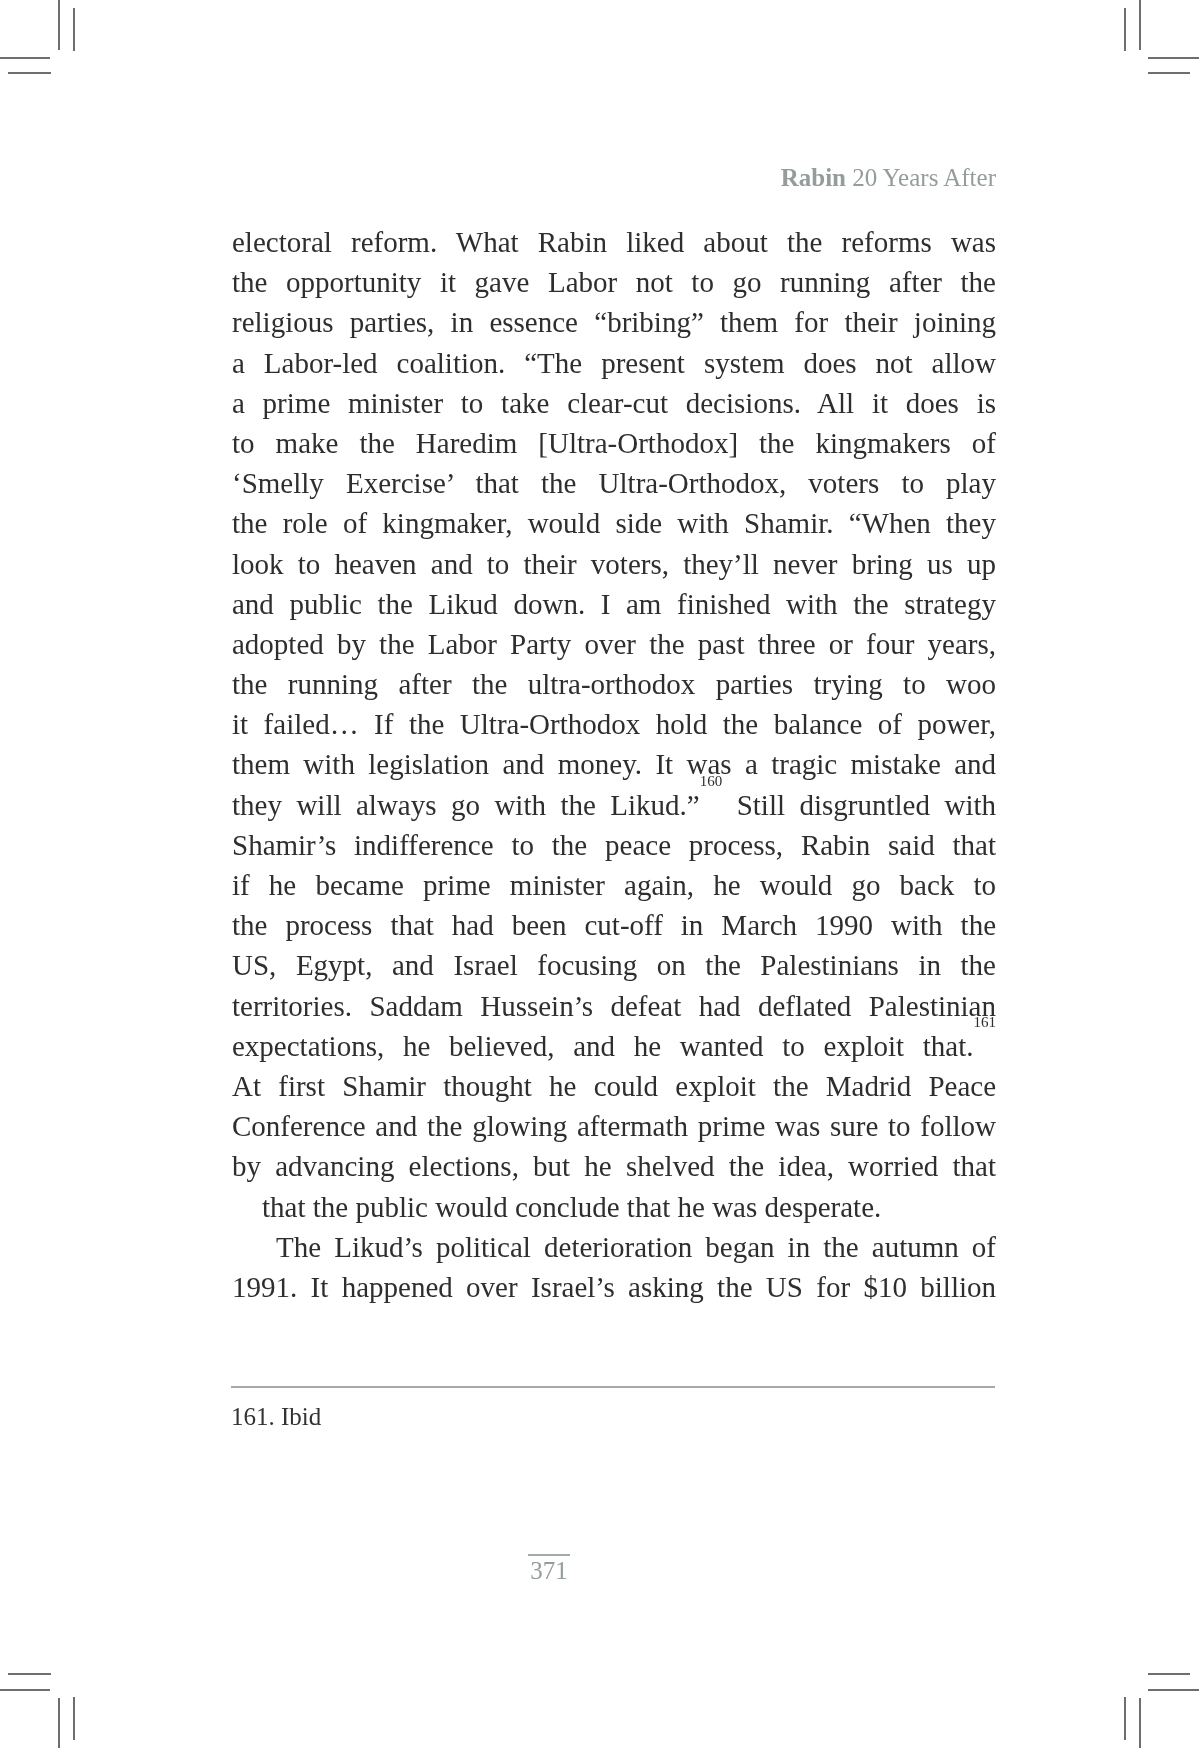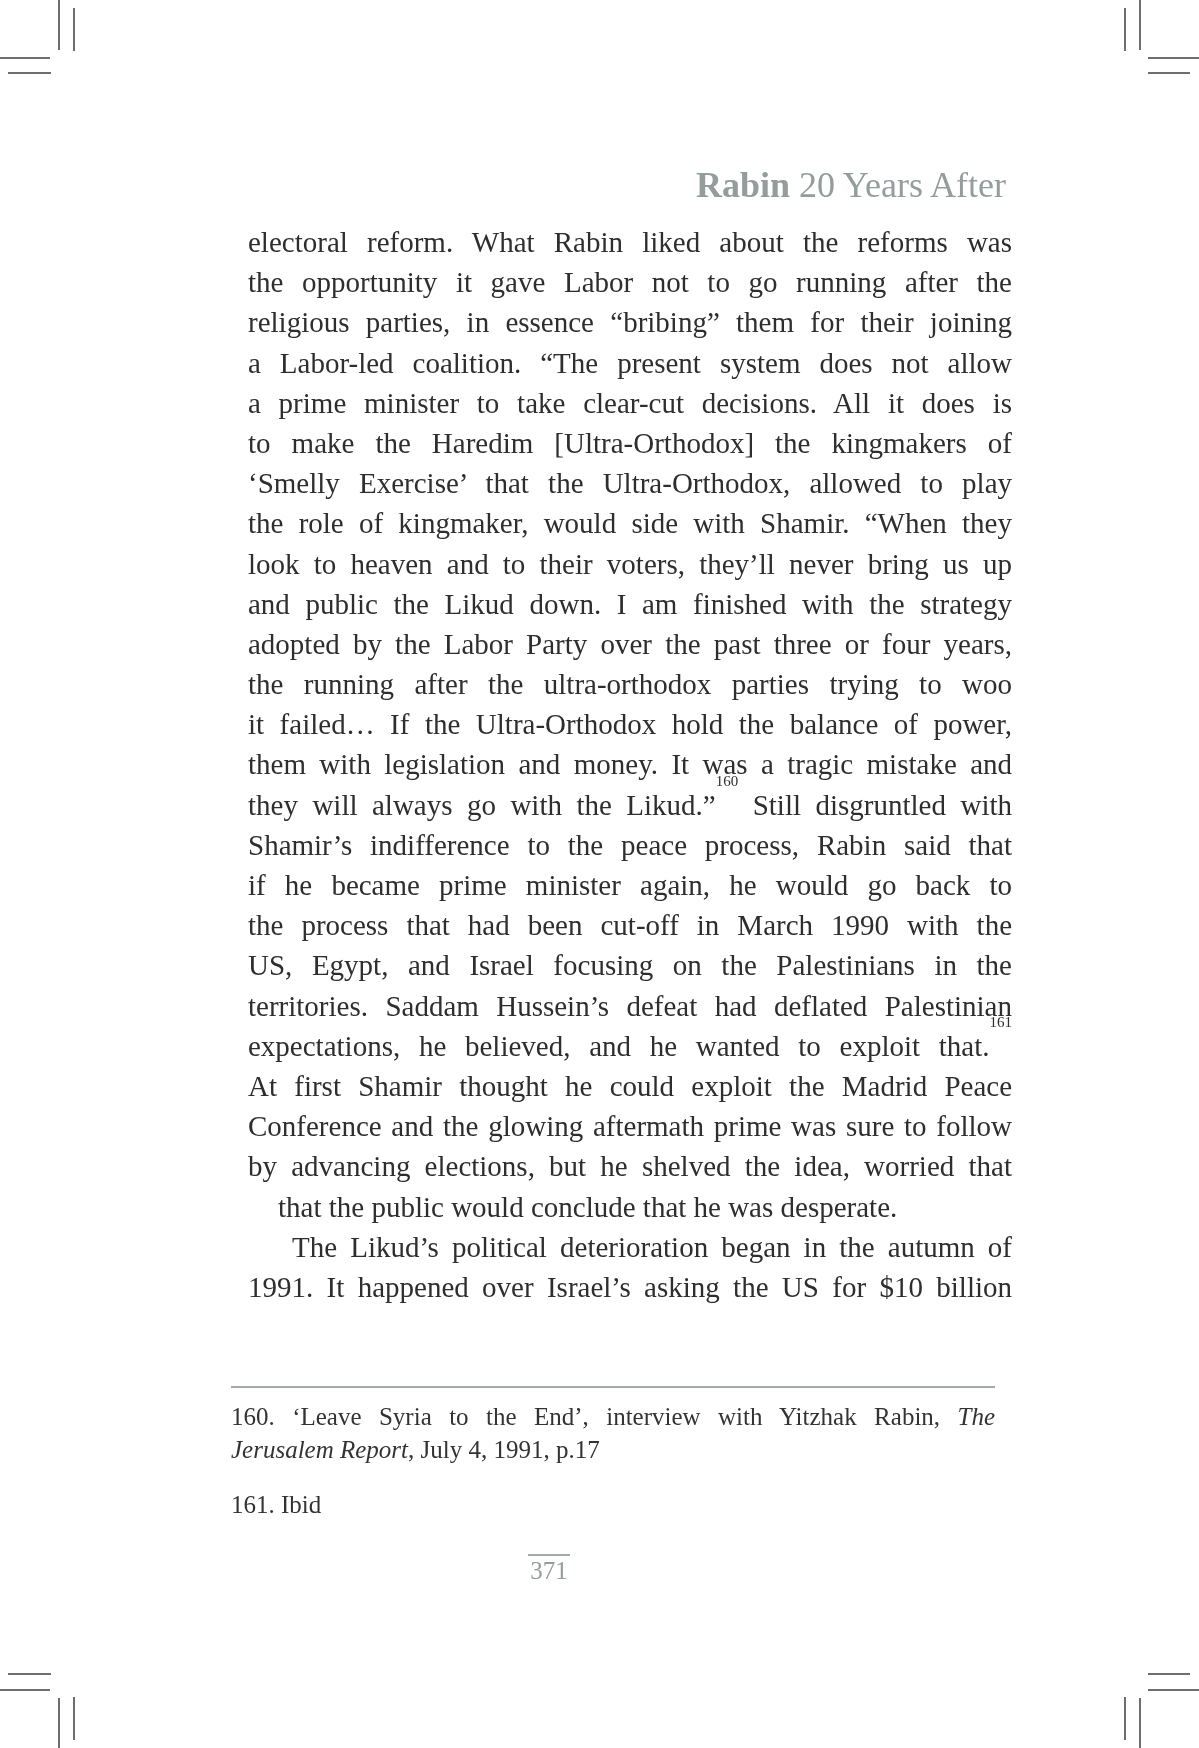--- a/index.html
+++ b/index.html
@@ -1,20 +1,20 @@
 <!DOCTYPE html>
 <html><head>
 <meta charset="utf-8">
 <style>
   html, body { margin:0; padding:0; }
   body { width:1199px; height:1748px; background:#ffffff; position:relative; overflow:hidden; }
   .mark { position:absolute; background:#6e6e6e; }
-  .running-head { position:absolute; top:164px; right:193px; font-family:"Liberation Serif", serif; font-size:36px; color:#949c9c; white-space:nowrap; }
+  .running-head { position:absolute; top:164px; right:203px; font-family:"Liberation Serif", serif; font-size:25px; color:#949c9c; white-space:nowrap; }
   .running-head b { font-weight:bold; }
-  .body-text { position:absolute; left:248px; top:222px; width:764px; font-family:"Liberation Serif", serif; font-size:29px; line-height:40.2px; color:#2e2e2e; text-align:justify; }
+  .body-text { position:absolute; left:232px; top:222px; width:764px; font-family:"Liberation Serif", serif; font-size:29px; line-height:40.2px; color:#2e2e2e; text-align:justify; }
   .body-text p { margin:0; }
   .line { display:block; text-align:justify; text-align-last:justify; height:40.2px; white-space:nowrap; }
   .line.last { text-align-last:left;margin-left:30px; }
   sup { font-size:15px; vertical-align:top; position:relative; top:-4px; line-height:0; }
   .fn-rule { position:absolute; left:231px; top:1386px; width:764px; height:2px; background:#a4a9a9; }
   .footnotes { position:absolute; left:231px; top:1400px; width:764px; font-family:"Liberation Serif", serif; font-size:25px; line-height:33px; color:#333; }
   .footnotes .fn { margin:0 0 22px 0; }
   .footnotes .fn1 span.l { display:block; text-align:justify; text-align-last:justify; white-space:nowrap; }
   .footnotes .fn1 span.l2 { text-align-last:left; }
   .page-num { position:absolute; top:1554px; left:0; width:1098px; text-align:center; font-family:"Liberation Serif", serif; font-size:25px; color:#949c9c; }
@@ -48,21 +48,21 @@
 </div>
 
 <div class="body-text">
   <p>
     <span class="line">electoral reform. What Rabin liked about the reforms was</span>
     <span class="line">the opportunity it gave Labor not to go running after the</span>
     <span class="line">religious parties, in essence “bribing” them for their joining</span>
     <span class="line">a Labor-led coalition. “The present system does not allow</span>
     <span class="line">a prime minister to take clear-cut decisions. All it does is</span>
     <span class="line">to make the Haredim [Ultra-Orthodox] the kingmakers of</span>
-    <span class="line">‘Smelly Exercise’ that the Ultra-Orthodox, allowed to play</span>
+    <span class="line">‘Smelly Exercise’ that the Ultra-Orthodox, voters to play</span>
     <span class="line">the role of kingmaker, would side with Shamir. “When they</span>
     <span class="line">look to heaven and to their voters, they’ll never bring us up</span>
     <span class="line">and public the Likud down. I am finished with the strategy</span>
     <span class="line">adopted by the Labor Party over the past three or four years,</span>
     <span class="line">the running after the ultra-orthodox parties trying to woo</span>
     <span class="line">it failed… If the Ultra-Orthodox hold the balance of power,</span>
     <span class="line">them with legislation and money. It was a tragic mistake and</span>
     <span class="line"><span>they will always go with the Likud.”</span><sup>160</sup><span> Still disgruntled with</span></span>
     <span class="line">Shamir’s indifference to the peace process, Rabin said that</span>
     <span class="line">if he became prime minister again, he would go back to</span>
@@ -77,20 +77,16 @@
   </p>
   <p>
     <span class="line" style="padding-left:44px;box-sizing:border-box;">The Likud’s political deterioration began in the autumn of</span>
     <span class="line">1991. It happened over Israel’s asking the US for $10 billion</span>
   </p>
 </div>
 
 <div class="fn-rule"></div>
 
 <div class="footnotes">
-  <div class="fn fn1">
-    <span class="l"><span>160. ‘Leave Syria to the End’, interview with Yitzhak Rabin, </span><i>The</i></span>
-    <span class="l l2"><i>Jerusalem Report</i><span>, July 4, 1991, p.17</span></span>
-  </div>
   <div class="fn">161. Ibid</div>
 </div>
 
 <div class="page-num"><span>371</span></div>
 
 </body></html>

